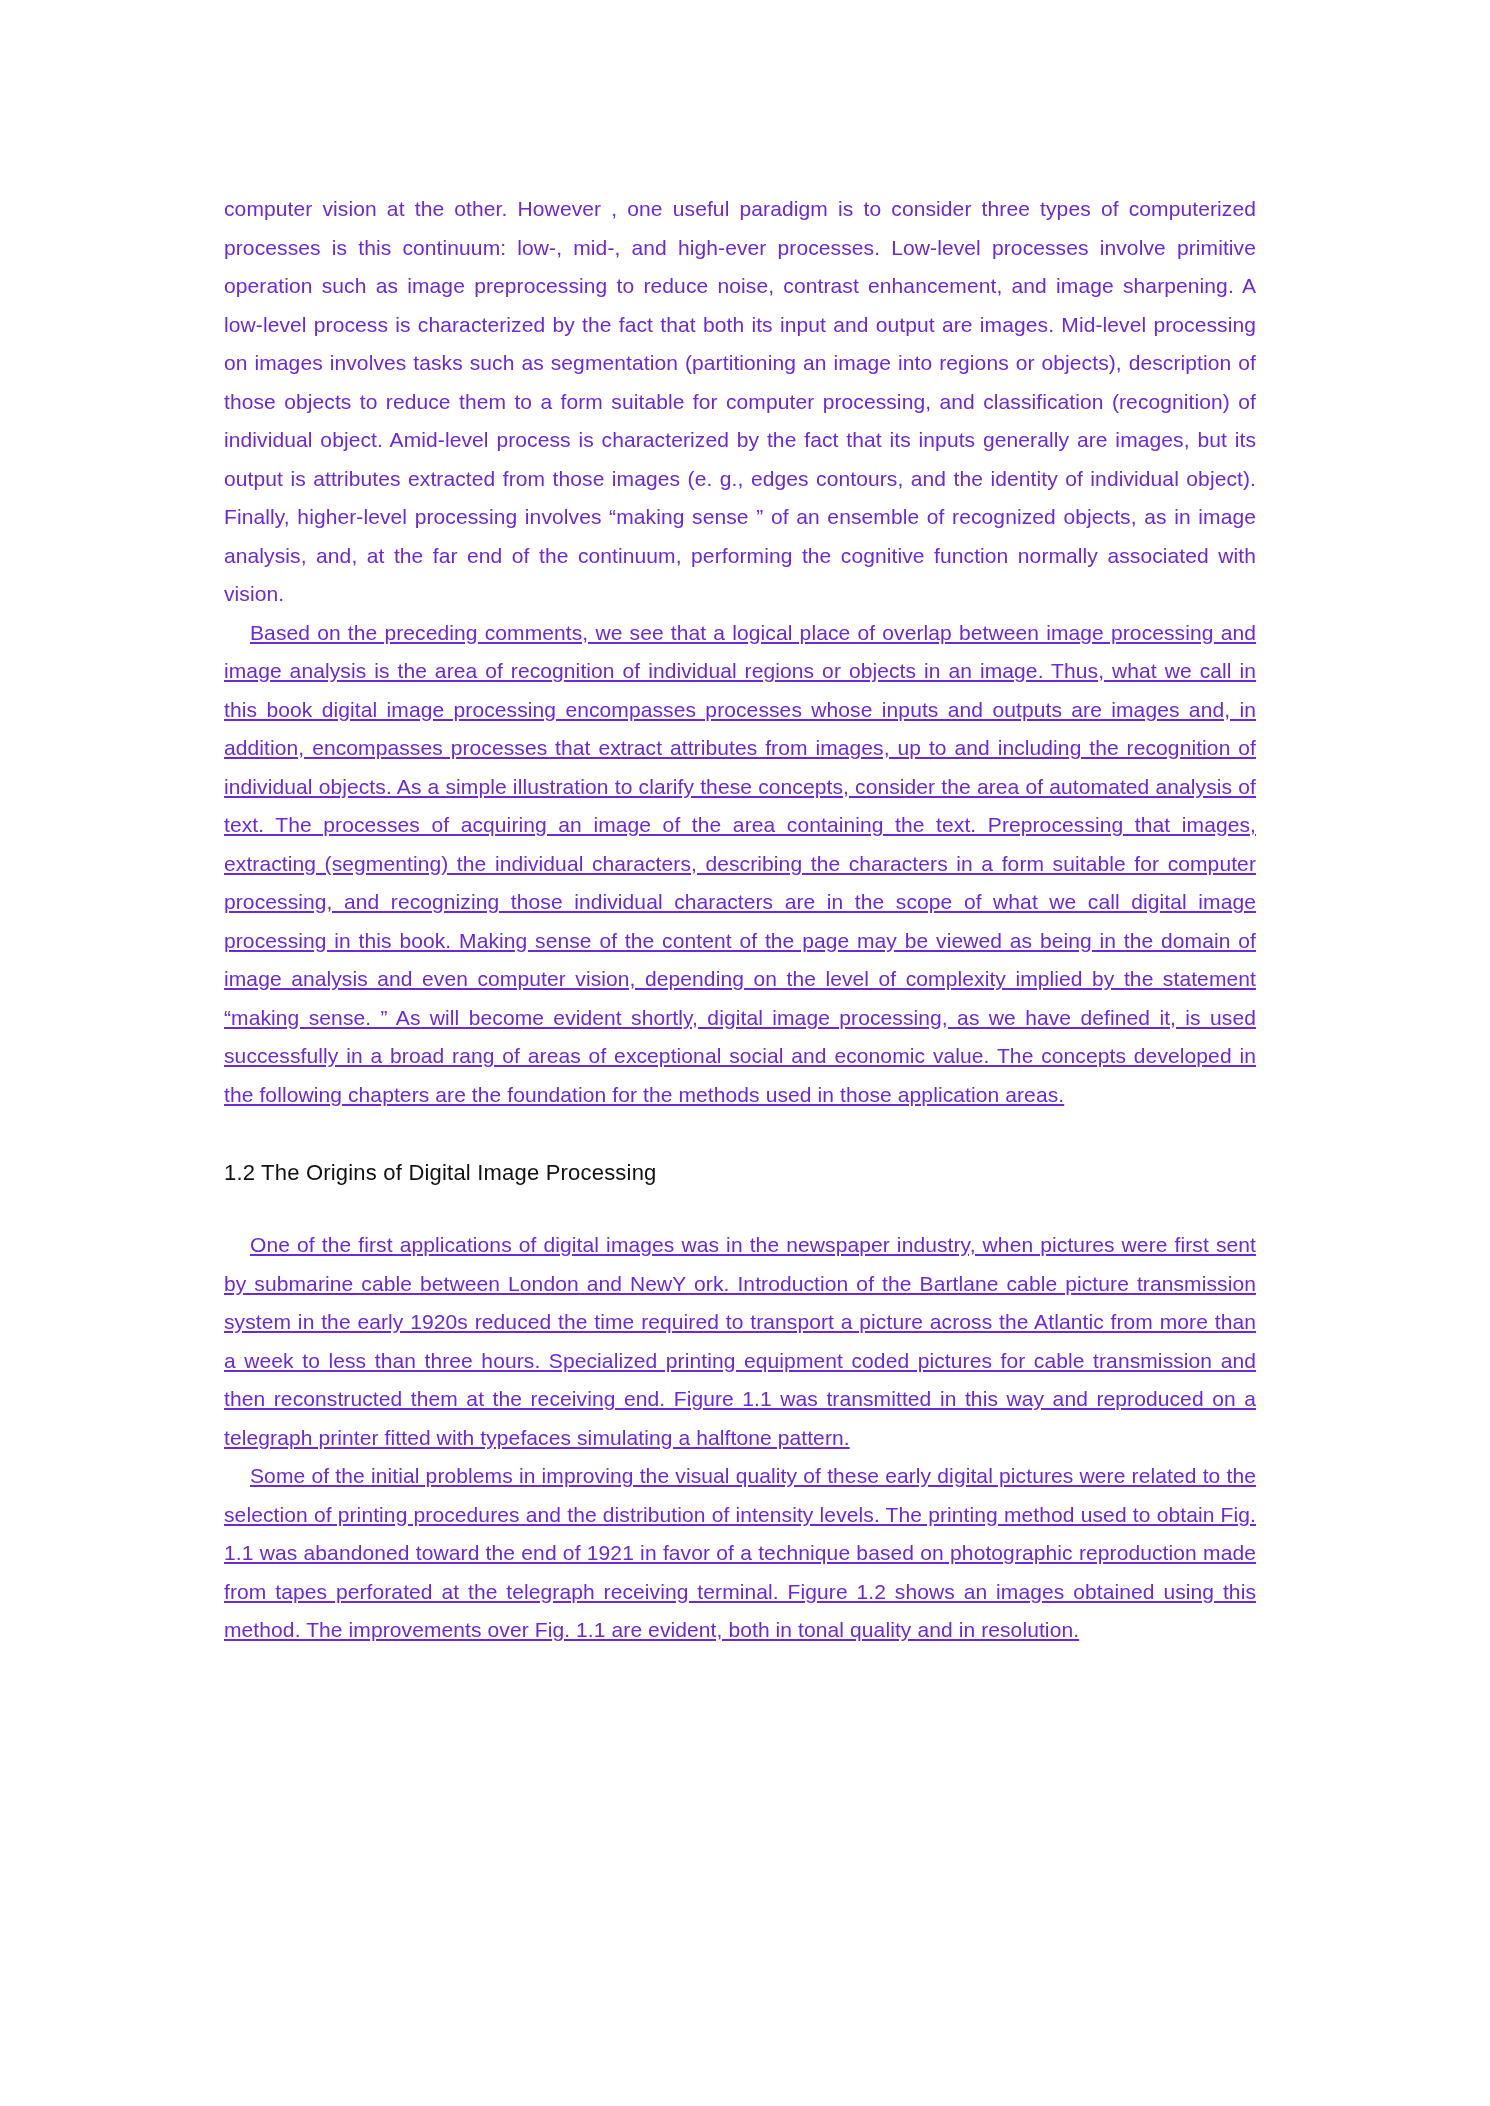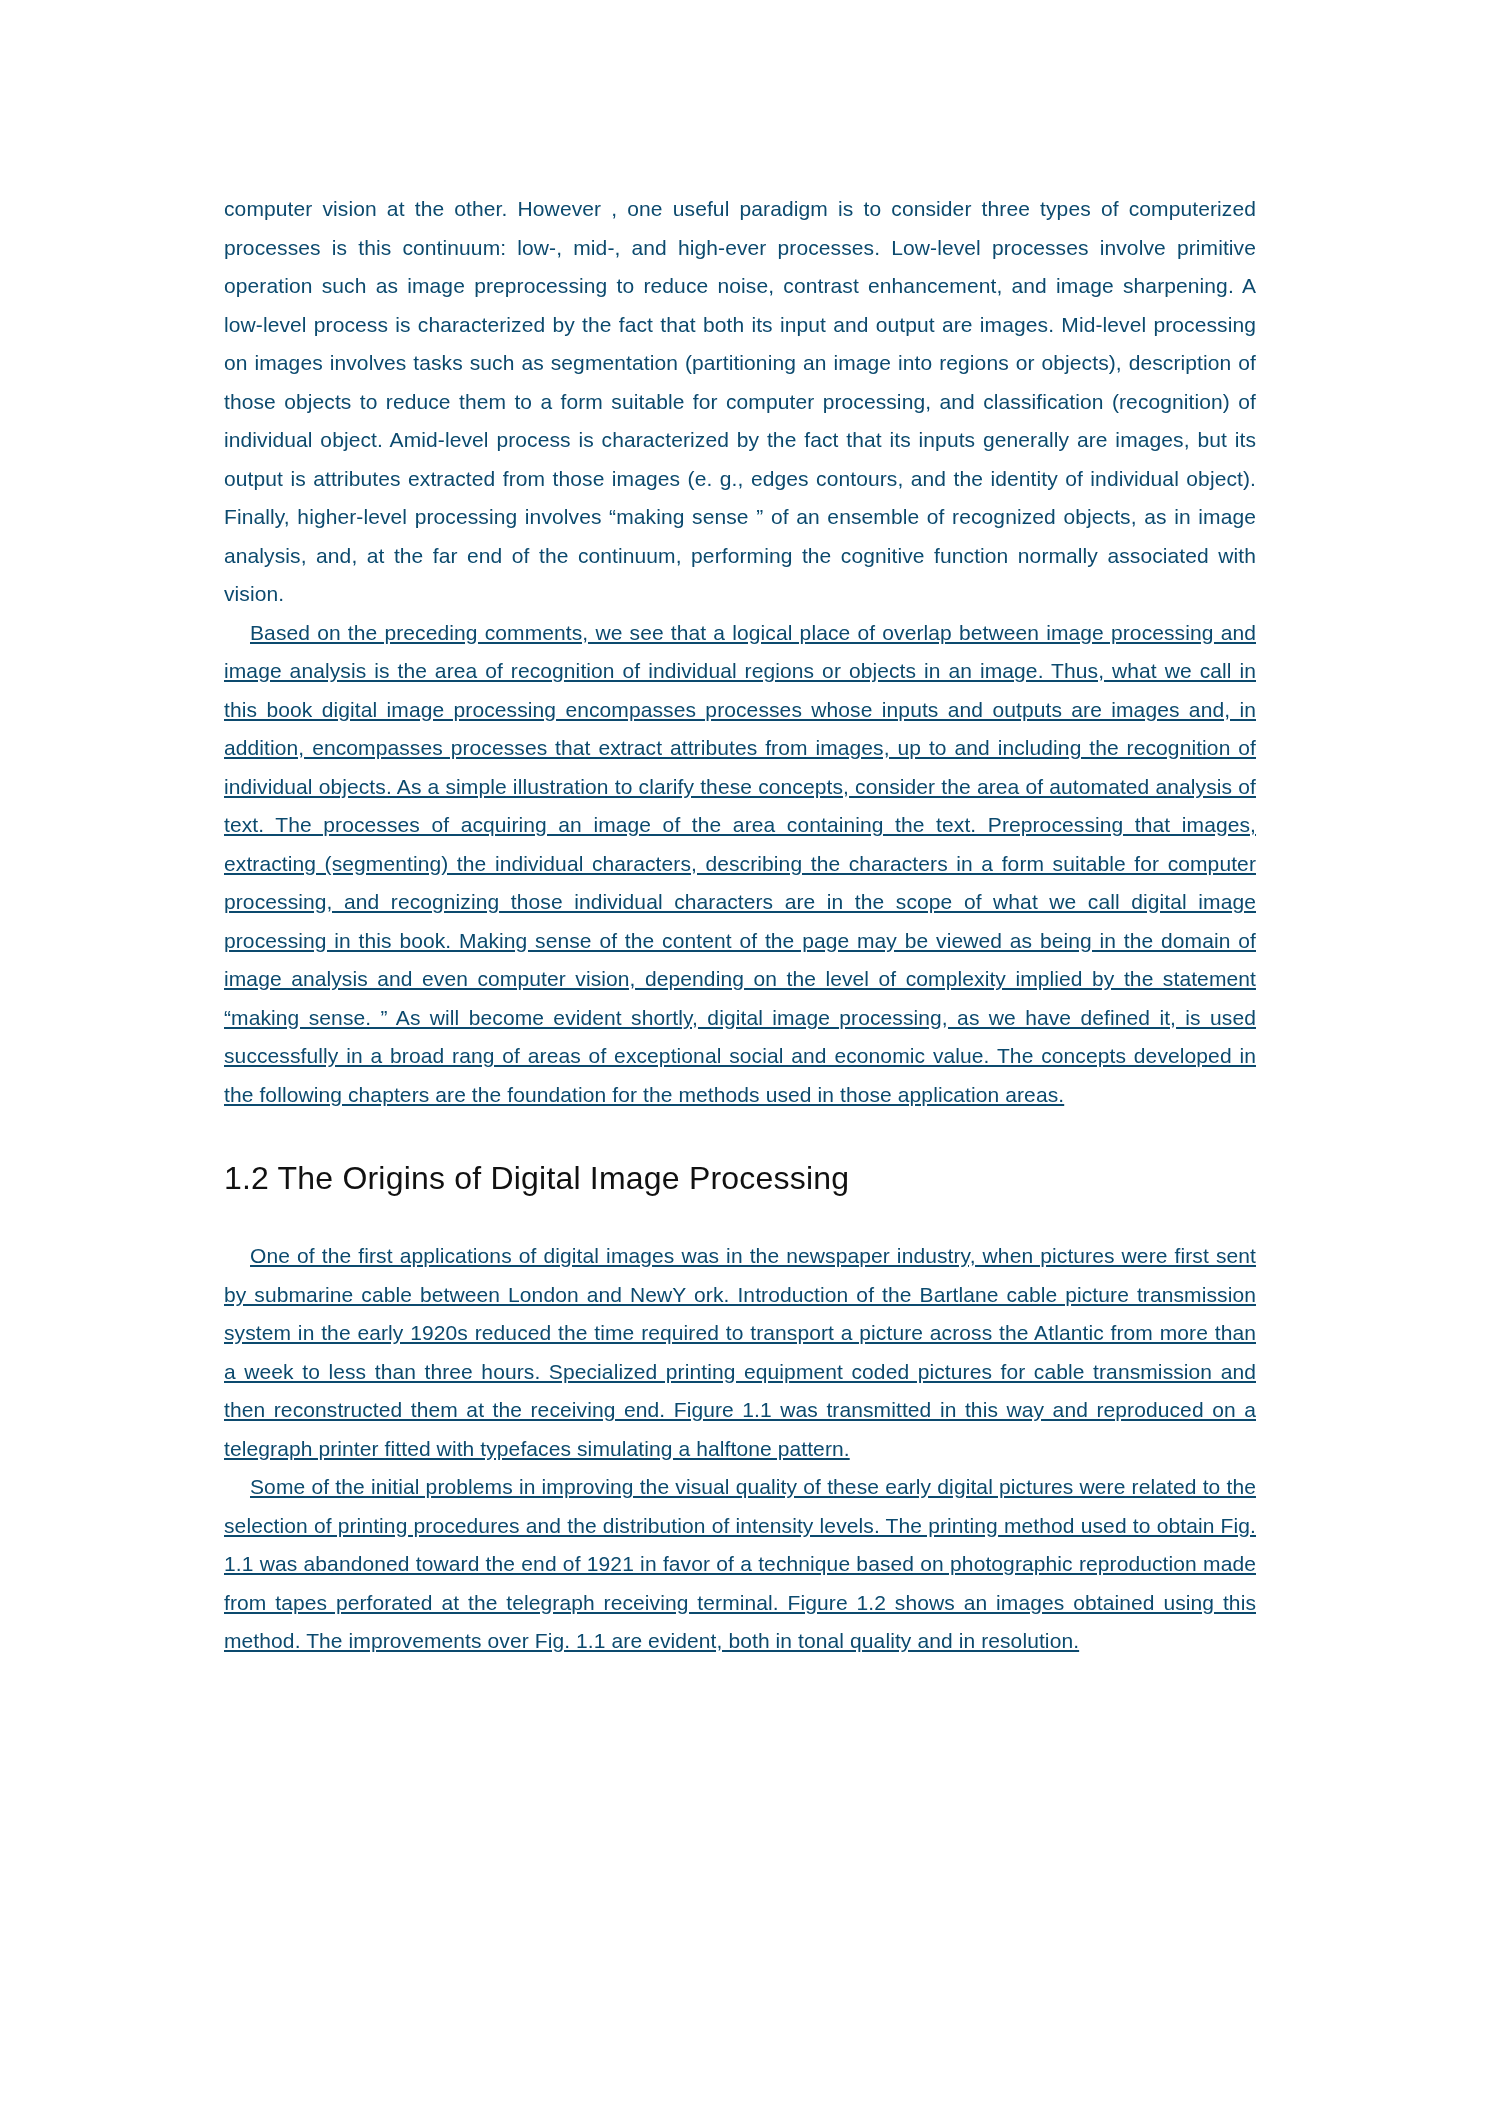--- a/index.html
+++ b/index.html
@@ -20,29 +20,29 @@
     position: absolute;
     left: 224px;
     top: 190px;
     width: 1032px;
   }
   .para {
     font-size: 21px;
     line-height: 38.5px;
     text-align: justify;
     margin: 0;
-    color: #0c4a6e;
+    color: #6d28d9;
     letter-spacing: 0.1px;
   }
   .para.indent {
     text-indent: 26px;
     text-decoration: underline;
   }
   .heading {
-    font-size: 32px;
+    font-size: 22px;
     font-weight: 500;
     color: #111111;
     margin: 46px 0 40px 0;
     letter-spacing: 0.2px;
     text-align: left;
   }
 </style>
 </head>
 <body>
 

